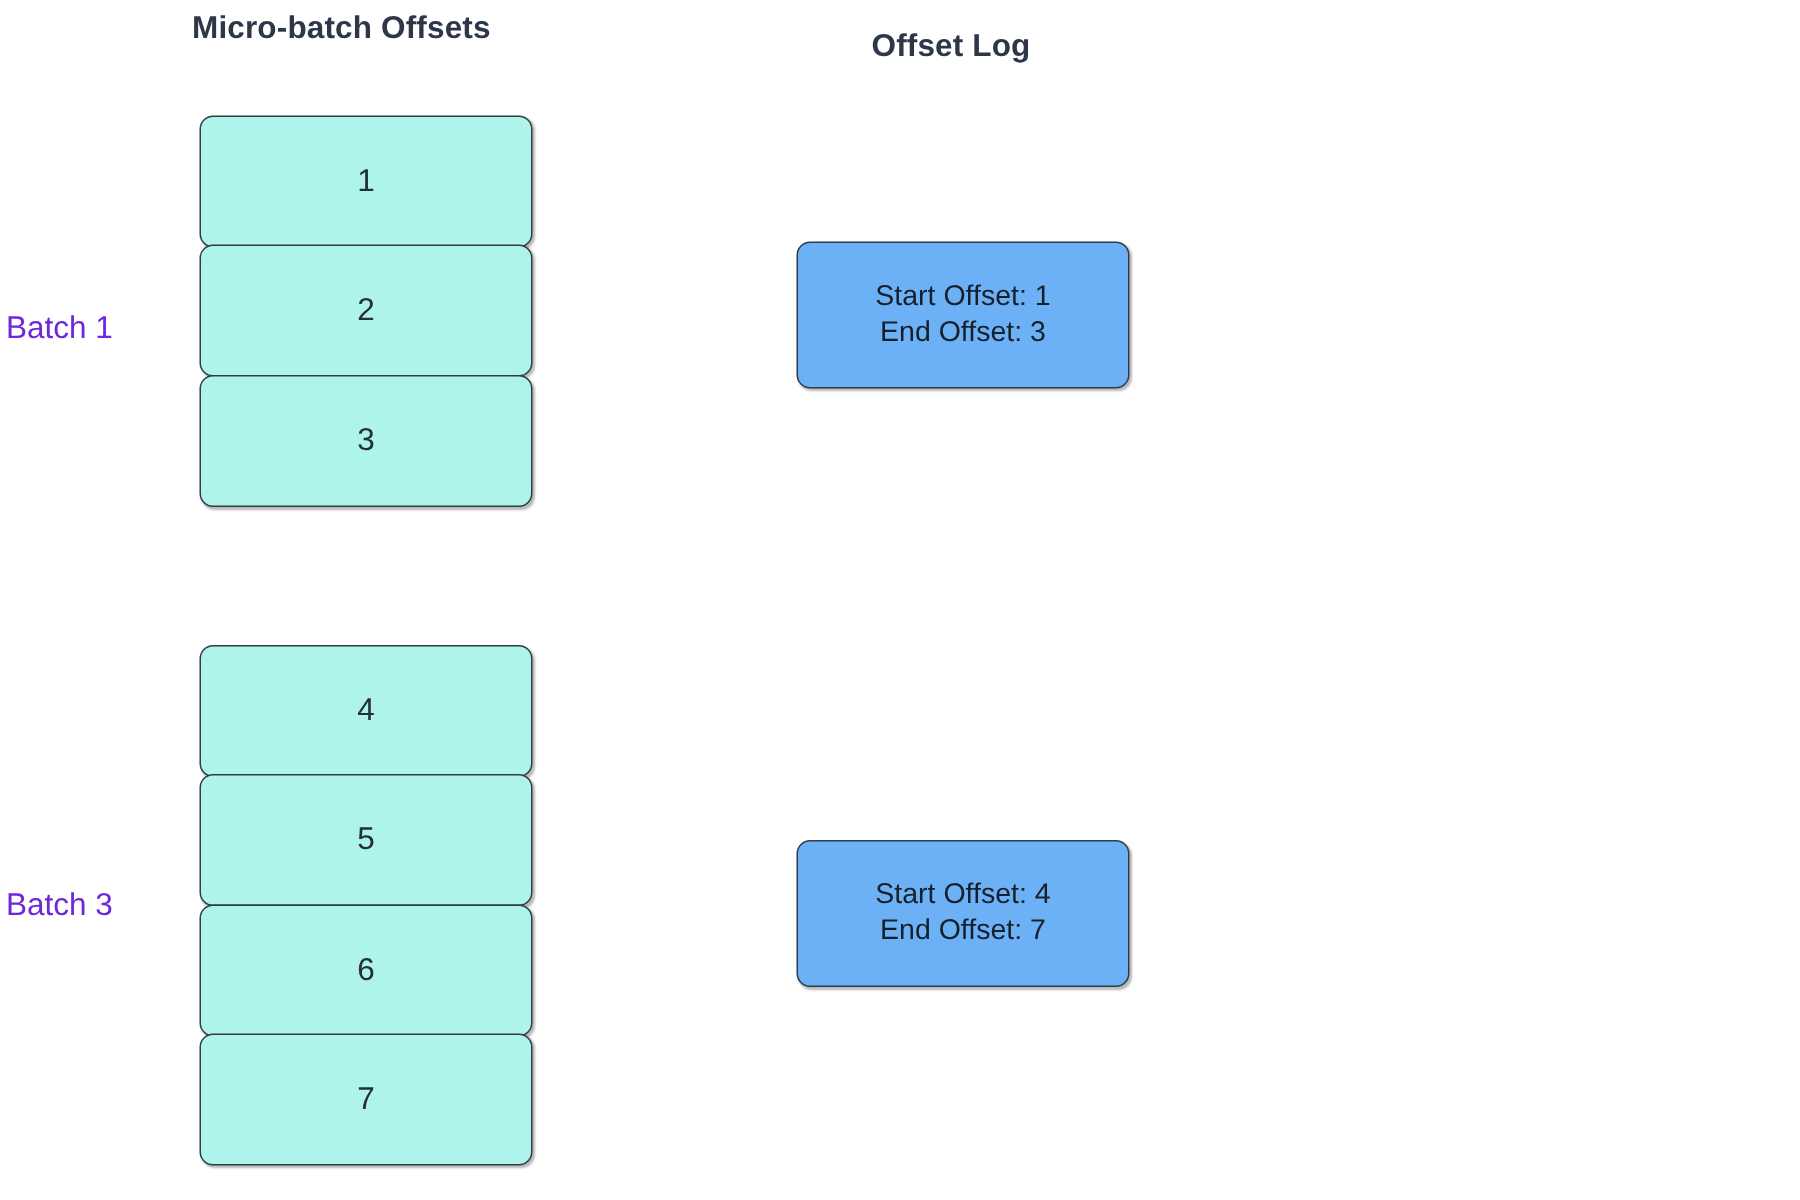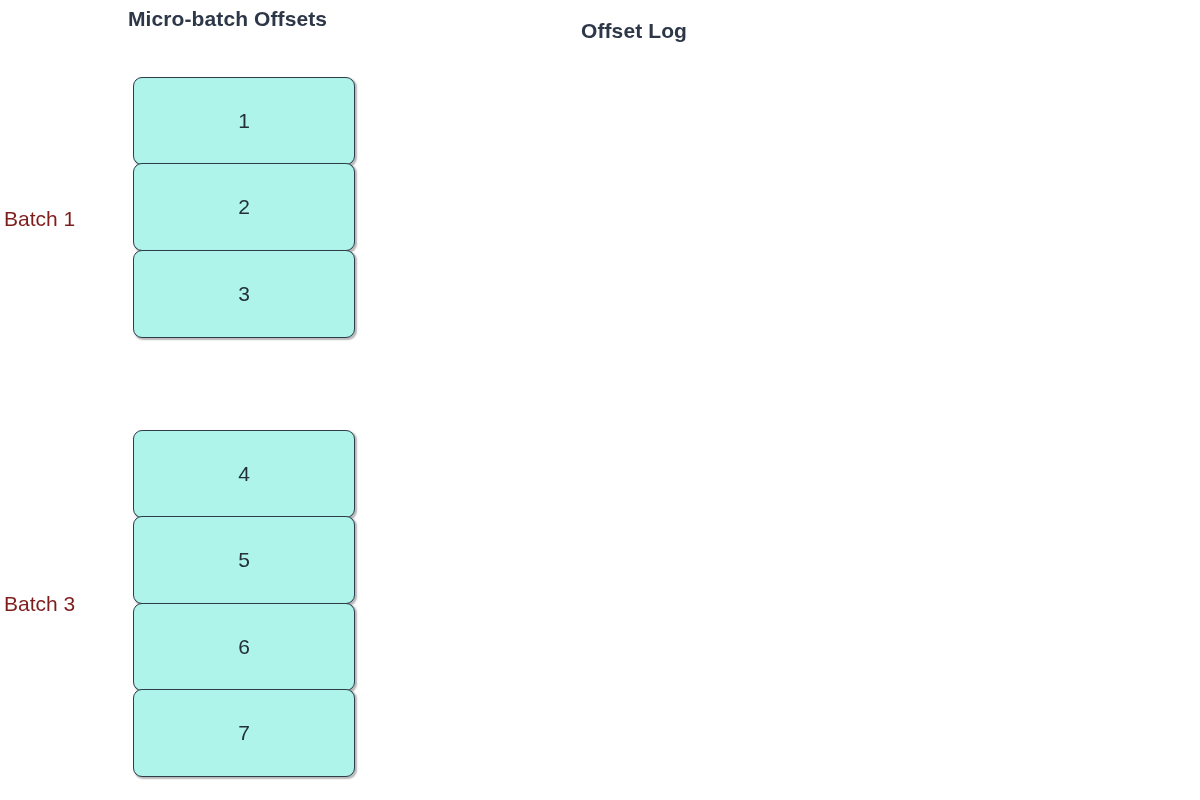--- a/index.html
+++ b/index.html
@@ -31,21 +31,21 @@
     letter-spacing: 0.1px;
   }
   .col-title.left  { left: 128px; top: 7px; }
   .col-title.right { left: 581px; top: 19px; }
 
   
   .batch-label {
     position: absolute;
     font-size: 21px;
     font-weight: normal;
-    color: #7f1d1d;
+    color: #6d28d9;
     white-space: nowrap;
   }
 
   
   .offset-stack {
     position: absolute;
     left: 133px;
     width: 222px;
   }
   .offset-box {
@@ -99,24 +99,32 @@
   <div class="col-title right">Offset Log</div>
 
   <div class="batch-label" style="left: 4px; top: 207px;">Batch 1</div>
 
   <div class="offset-stack" style="top: 77px;">
     <div class="offset-box">1</div>
     <div class="offset-box">2</div>
     <div class="offset-box">3</div>
   </div>
 
+  <div class="log-box" style="top: 161px;">
+    <div class="log-line">Start Offset: 1</div>
+    <div class="log-line">End Offset: 3</div>
+  </div>
 
   <div class="batch-label" style="left: 4px; top: 592px;">Batch 3</div>
 
   <div class="offset-stack" style="top: 430px;">
     <div class="offset-box">4</div>
     <div class="offset-box">5</div>
     <div class="offset-box">6</div>
     <div class="offset-box">7</div>
   </div>
 
+  <div class="log-box" style="top: 560px;">
+    <div class="log-line">Start Offset: 4</div>
+    <div class="log-line">End Offset: 7</div>
+  </div>
 
 </div>
 
 </body></html>

